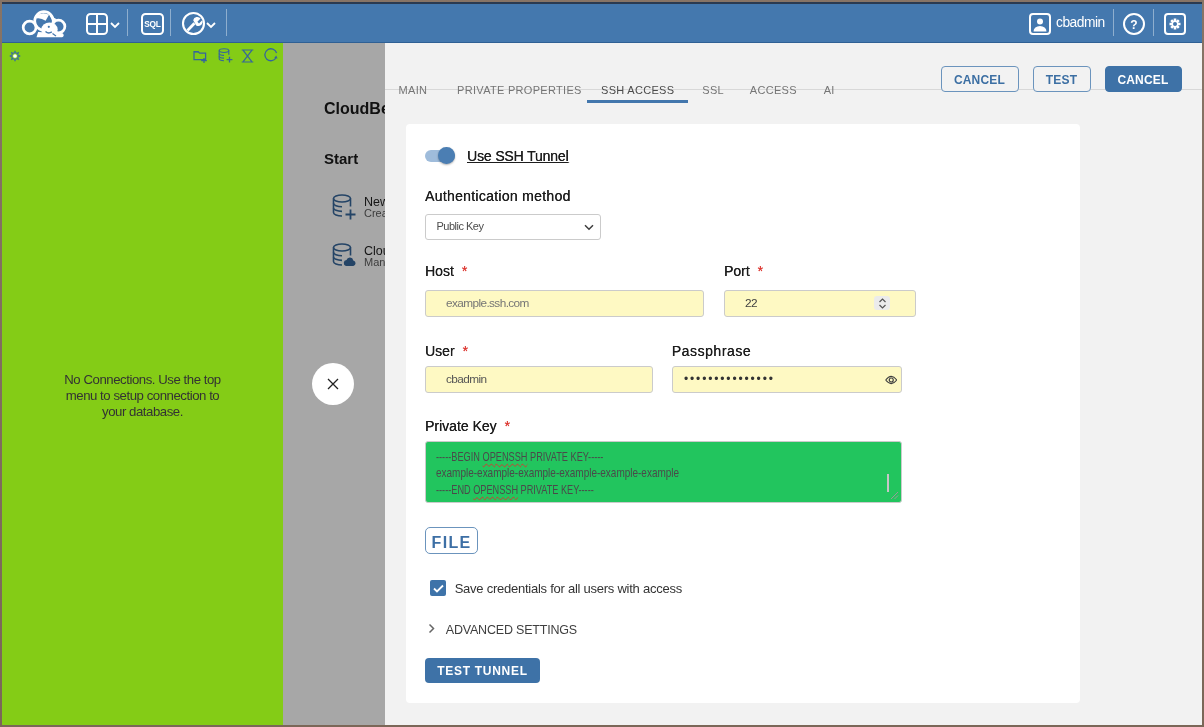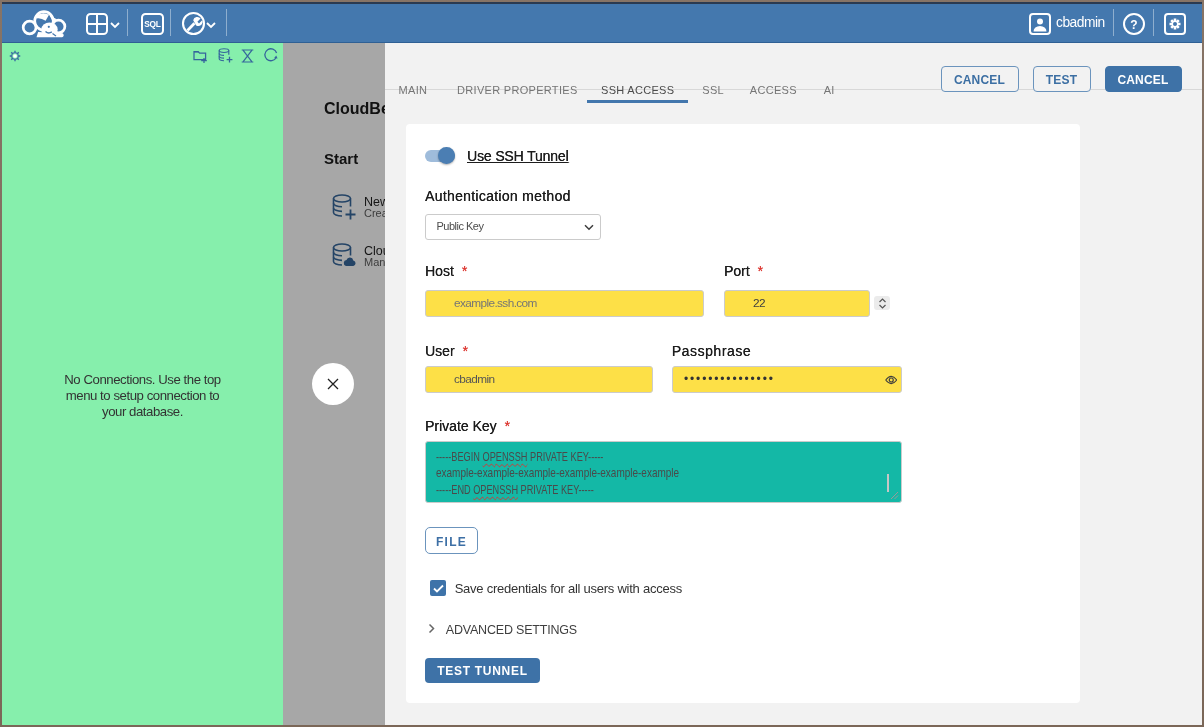--- a/index.html
+++ b/index.html
@@ -6,21 +6,21 @@
   html,body { width:1204px; height:727px; overflow:hidden; }
   body { background:linear-gradient(#877466, #7b6758); font-family:"Liberation Sans", sans-serif; position:relative; -webkit-font-smoothing:antialiased; }
   .abs { position:absolute; }
 
   
   #darkline { left:2px; top:2px; right:2px; height:2px; background:#2b3a50; }
   #topbar { left:2px; top:4px; right:2px; height:39px; background:#4478ae; border-bottom:1px solid #2f6094; }
   .tdiv { position:absolute; top:5px; width:1px; height:27px; background:rgba(255,255,255,0.4); }
 
   
-  #leftpanel { left:2px; top:43px; width:281px; bottom:2px; background:#86efac; }
+  #leftpanel { left:2px; top:43px; width:281px; bottom:2px; background:#84cc16; }
   #noconn { left:0; right:0; top:328.5px; text-align:center; font-size:13.2px; letter-spacing:-0.45px; line-height:16.3px; color:#333333; }
 
   
   #strip { left:283px; top:43px; width:102px; bottom:2px; background:#ffffff; overflow:hidden; }
   #strip h1 { position:absolute; left:41px; top:57px; font-size:16px; color:#1a1a1a; font-weight:bold; white-space:nowrap; }
   #strip h2 { position:absolute; left:41px; top:107px; font-size:15px; color:#1a1a1a; font-weight:bold; white-space:nowrap; }
   .sitem { position:absolute; left:49px; width:300px; }
   .sitem .t1 { position:absolute; left:32px; top:0.5px; font-size:12.5px; font-weight:500; color:#1f1f1f; white-space:nowrap; }
   .sitem .t2 { position:absolute; left:32px; top:13px; font-size:11px; color:#5d5d5d; white-space:nowrap; }
 
@@ -37,45 +37,45 @@
   .tab.active { color:#4b4b4b; }
   #tabul { position:absolute; left:202px; top:57px; width:101px; height:3px; background:#4377ad; }
   .hbtn { position:absolute; top:23px; height:26px; border-radius:4px; font-size:12px; font-weight:bold; letter-spacing:0.2px; color:#3c6fa3; border:1px solid #6b94bd; background:#f2f2f2; text-align:center; line-height:27px; }
   .hbtn.solid { background:#3e72a7; color:#ffffff; border-color:#3e72a7; }
 
   
   #card { position:absolute; left:21.5px; top:81px; width:674px; height:579px; background:#ffffff; border-radius:4px; }
 
   .lbl { position:absolute; font-size:14px; font-weight:500; color:#1d1d1d; white-space:nowrap; text-shadow:0.2px 0 0 currentColor; }
   .lbl .ast { color:#dd3b35; margin-left:4px; font-weight:normal; }
-  .inp { position:absolute; height:27px; background:#fde047; border:1px solid #cbcbcb; border-radius:3px; font-size:11.8px; letter-spacing:-0.6px; color:#555; line-height:24px; padding-left:28px; white-space:nowrap; }
+  .inp { position:absolute; height:27px; background:#fef9c3; border:1px solid #cbcbcb; border-radius:3px; font-size:11.8px; letter-spacing:-0.6px; color:#555; line-height:24px; padding-left:20px; white-space:nowrap; }
 
   
   #tgl-track { position:absolute; left:19px; top:25.5px; width:29.5px; height:12.5px; border-radius:7px; background:#9fbcdb; }
   #tgl-knob { position:absolute; left:32px; top:23px; width:16.5px; height:16.5px; border-radius:50%; background:#4b7eb3; box-shadow:0 1px 2px rgba(0,0,0,0.3); }
   #tgl-lbl { position:absolute; left:61px; top:23.5px; font-size:14px; letter-spacing:-0.15px; color:#1d1d1d; text-shadow:0.2px 0 0 currentColor;text-decoration:underline; }
 
   
   #sel { position:absolute; left:19px; top:90px; width:176px; height:26px; background:#fff; border:1px solid #cbcbcb; border-radius:3px; }
   #sel span { position:absolute; left:10.5px; top:5px; font-size:11px; letter-spacing:-0.5px; color:#4c4c4c; }
 
   
   #spin { position:absolute; left:468px; top:172px; width:16px; height:14px; background:#ebebeb; border-radius:3px; }
 
   
   #dots { position:absolute; left:278px; top:248px; font-size:12px; letter-spacing:1.85px; color:#333; }
 
   
-  #ta { position:absolute; left:19px; top:317px; width:477px; height:62px; background:#14b8a6; border:1px solid #cbcbcb; border-radius:3px;text-align:right; }
+  #ta { position:absolute; left:19px; top:317px; width:477px; height:62px; background:#22c55e; border:1px solid #cbcbcb; border-radius:3px;text-align:right; }
   #ta .line { position:absolute; left:9.5px; font-size:12.4px; color:#4a4a4a; white-space:nowrap; transform-origin:left center; }
   .sqg { text-decoration:underline; text-decoration-style:wavy; text-decoration-color:#e03030; text-decoration-thickness:1px; text-underline-offset:1.5px; }
   #ta-thumb { position:absolute; left:460.5px; top:32px; width:2.5px; height:18px; background:#c6c6c6; }
 
   
-  #fbtn { position:absolute; left:19px; top:403px; width:53px; height:27px; border:1px solid #6b94bd; border-radius:5px; color:#3d6fa5; font-size:12px; font-weight:bold; letter-spacing:1.3px; text-align:center; line-height:29px; }
+  #fbtn { position:absolute; left:19px; top:403px; width:53px; height:27px; border:1px solid #6b94bd; border-radius:5px; color:#3d6fa5; font-size:16px; font-weight:bold; letter-spacing:1.3px; text-align:center; line-height:29px; }
 
   
   #cbx { position:absolute; left:24px; top:456px; width:16px; height:16px; background:#3e73a9; border-radius:2px; }
   #cbx-lbl { position:absolute; left:48.7px; top:457px; font-size:13px; letter-spacing:-0.25px; color:#333; }
 
   
   #adv-ch { position:absolute; left:22px; top:498.5px; }
   #adv-lbl { position:absolute; left:39.8px; top:498.5px; font-size:12.5px; letter-spacing:-0.2px; color:#3f3f3f; }
 
   
@@ -205,21 +205,21 @@
     <div class="t1">Cloud Connections</div>
     <div class="t2">Manage connections</div>
   </div>
 </div>
 
 <div class="abs" id="backdrop"></div>
 
 <div class="abs" id="dialog">
   <div id="tabrow">
     <div class="tab" style="left:14.1px;">MAIN</div>
-    <div class="tab" style="left:72.6px;">DRIVER PROPERTIES</div>
+    <div class="tab" style="left:72.6px;">PRIVATE PROPERTIES</div>
     <div class="tab active" style="left:216.5px;">SSH ACCESS</div>
     <div class="tab" style="left:317.8px;">SSL</div>
     <div class="tab" style="left:365.3px;">ACCESS</div>
     <div class="tab" style="left:439.2px;">AI</div>
     <div id="tabul"></div>
   </div>
   <div class="hbtn" style="left:556px; width:78px;">CANCEL</div>
   <div class="hbtn" style="left:648px; width:58px;">TEST</div>
   <div class="hbtn solid" style="left:720px; width:77px;">CANCEL</div>
 
@@ -232,21 +232,21 @@
     <div id="sel">
         <span>Public Key</span>
       <svg style="position:absolute; right:6px; top:8.5px;" width="10" height="7" viewBox="0 0 10 7">
           <path d="M1 1.2 l4 4 l4 -4" stroke="#3d3d3d" stroke-width="1.5" fill="none"></path>
         </svg>
     </div>
 
     <div class="lbl" style="left:19px; top:139px;">Host <span class="ast">*</span></div>
     <div class="lbl" style="left:318px; top:139px;">Port <span class="ast">*</span></div>
     <div class="inp" style="left:19px; top:166px; width:279px; color:#757575;">example.ssh.com</div>
-    <div class="inp" style="left:318px; top:166px; width:146px; color:#3f3f3f;">22</div>
+    <div class="inp" style="left:318px; top:166px; width:192px; color:#3f3f3f;">22</div>
     <div id="spin">
       <svg style="position:absolute; left:3.5px; top:1.5px;" width="9" height="11" viewBox="0 0 9 11">
           <path d="M1.5 4 l3 -3 l3 3 M1.5 7 l3 3 l3 -3" stroke="#555" stroke-width="1.2" fill="none"></path>
         </svg>
     </div>
 
     <div class="lbl" style="left:19px; top:219px;">User <span class="ast">*</span></div>
     <div class="lbl" style="left:265.7px; top:219px; letter-spacing:0.55px;">Passphrase</div>
     <div class="inp" style="left:19px; top:242px; width:228px;">cbadmin</div>
     <div class="inp" style="left:266px; top:242px; width:230px;"></div>

